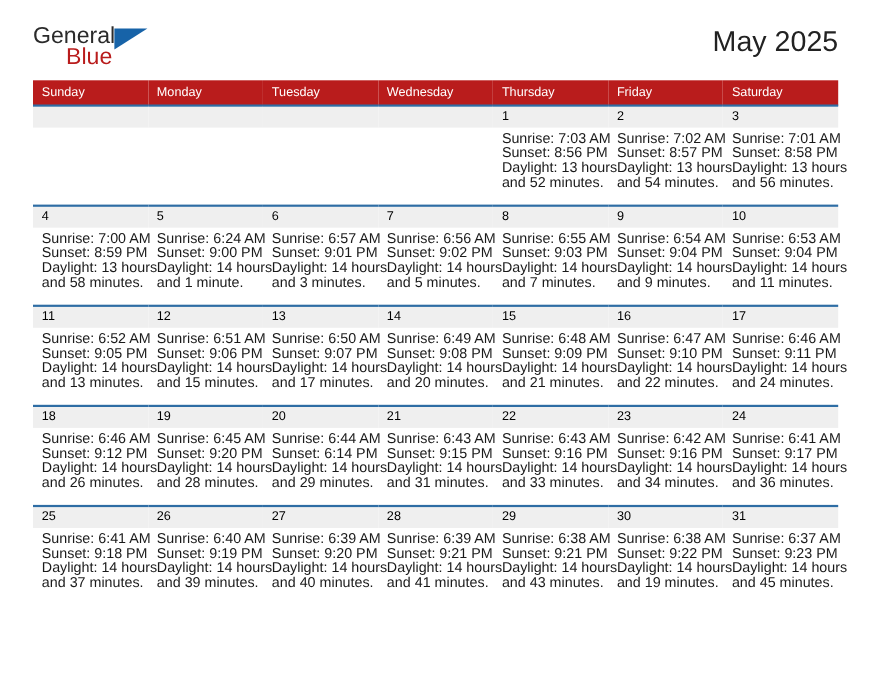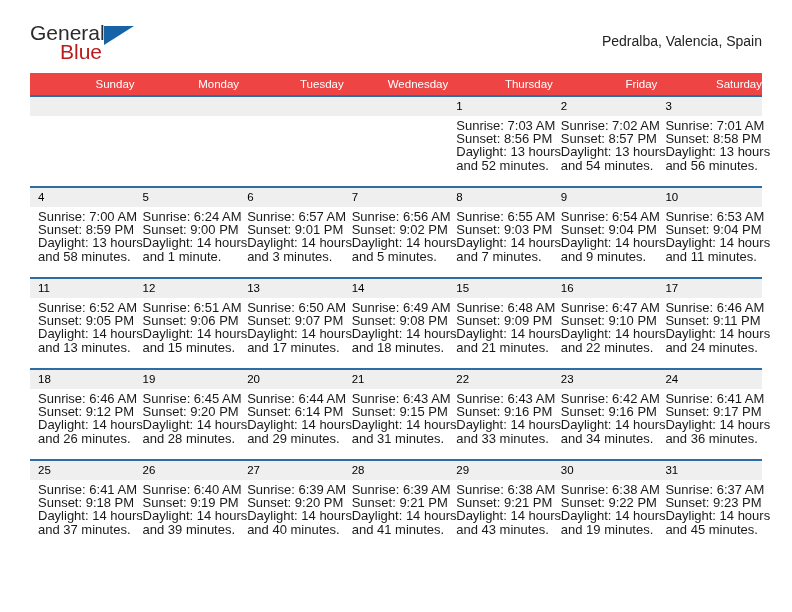--- a/index.html
+++ b/index.html
@@ -81,25 +81,25 @@
     padding-top: 12px;
   }
 
   
   .calendar {
     width: 732px;
     border-collapse: collapse;
     table-layout: fixed;
   }
   .dow-row th {
-    background: #ef4444;
+    background: #b91c1c;
     color: #ffffff;
     font-weight: normal;
     font-size: 11.5px;
-    text-align: right;
+    text-align: left;
     padding: 5px 0 5px 8px;
     height: 19px;
     box-sizing: border-box;
   }
   .week-row td {
     vertical-align: top;
     border-top: 2px solid #2e6da4;
     padding: 0;
     height: 91px;
     box-sizing: border-box;
@@ -137,21 +137,21 @@
 
   <div class="header">
 
     <div class="logo">
       <span class="logo-general">General</span>
       <span class="logo-triangle"></span>
       <span class="logo-blue">Blue</span>
     </div>
 
     <div class="title-block">
-      <p class="cal-subtitle">Pedralba, Valencia, Spain</p>
+      <h1 class="cal-title">May 2025</h1>
     </div>
 
   </div>
 
   <table class="calendar">
     <thead>
       <tr class="dow-row">
         <th>Sunday</th>
         <th>Monday</th>
         <th>Tuesday</th>
@@ -333,21 +333,21 @@
               </div>
             </div>
           </td>
         <td>
             <div class="cell">
               <div class="daynum">14</div>
               <div class="info">
                 <div>Sunrise: 6:49 AM</div>
                 <div>Sunset: 9:08 PM</div>
                 <div>Daylight: 14 hours</div>
-                <div>and 18 minutes.</div>
+                <div>and 20 minutes.</div>
               </div>
             </div>
           </td>
         <td>
             <div class="cell">
               <div class="daynum">15</div>
               <div class="info">
                 <div>Sunrise: 6:48 AM</div>
                 <div>Sunset: 9:09 PM</div>
                 <div>Daylight: 14 hours</div>

